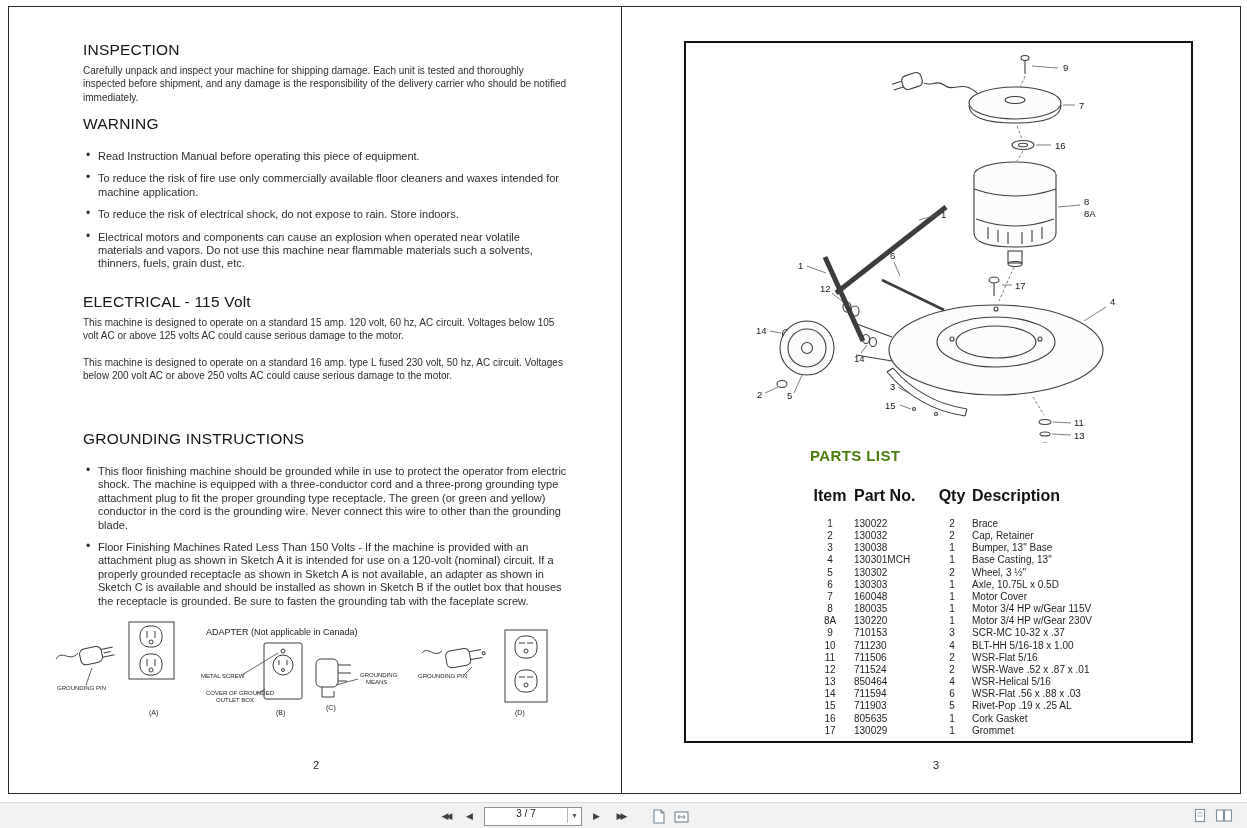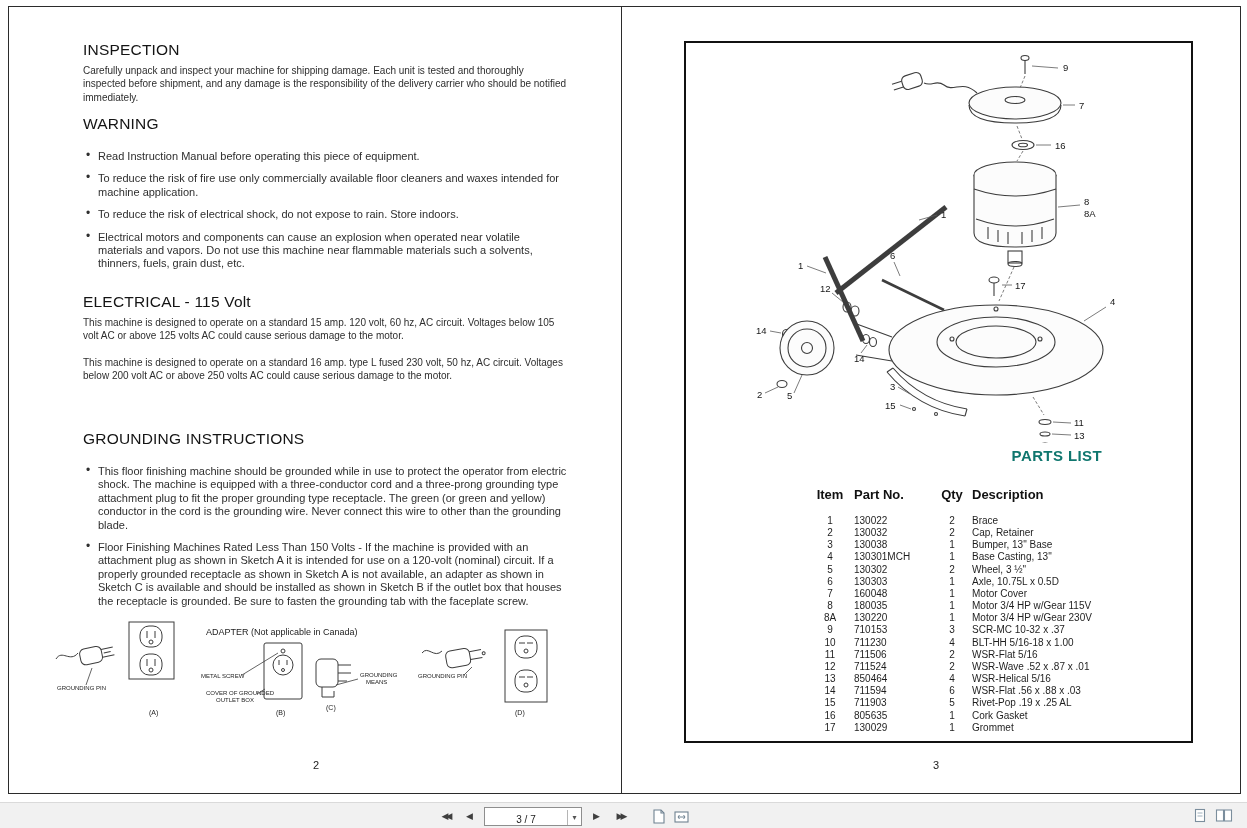--- a/index.html
+++ b/index.html
@@ -22,37 +22,37 @@
   
   .sketches{position:absolute;left:45px;top:608px}
   .sk-text text{font-family:"Liberation Sans",sans-serif;fill:#222}
 
   
   .parts-box{position:absolute;left:675px;top:34px;width:505px;height:698px;border:2px solid #111;background:#fff}
   .diagram{position:absolute;left:0;top:0}
   .diagram .ink{stroke:#3d3d3d;stroke-width:1.1;fill:none}
   .diagram .ld{stroke:#5a5a5a;stroke-width:.8}
   .diagram .callouts text{fill:#161616;stroke:none;font-size:9.5px;font-family:"Liberation Sans",sans-serif}
-  .parts-title{position:absolute;left:96px;top:404px;width:320px;text-align:right;font-size:15px;font-weight:bold;letter-spacing:.4px;color:#0f766e}
+  .parts-title{position:absolute;left:124px;top:404px;width:320px;text-align:left;font-size:15px;font-weight:bold;letter-spacing:.4px;color:#4d7c0f}
   .parts-table{position:absolute;left:120px;top:444px;border-collapse:collapse;color:#1e1e1e}
-  .parts-table th{font-size:13px;font-weight:bold;text-align:left;padding:0 0 13px 0;color:#111}
+  .parts-table th{font-size:16px;font-weight:bold;text-align:left;padding:0 0 13px 0;color:#111}
   .parts-table td{font-size:10px;line-height:12.15px;padding:0;white-space:nowrap}
   .parts-table .c-item{width:48px;text-align:center}
   .parts-table .c-part{width:78px}
   .parts-table .c-qty{width:40px;text-align:center}
   .parts-table .c-desc{width:210px}
   .parts-table td:nth-child(1){text-align:center}
   .parts-table td:nth-child(3){text-align:center}
 
   
   .toolbar{position:absolute;left:0;top:802px;width:1247px;height:26px;background:#f1f1f1;border-top:1px solid #dadada}
   .nav-group{position:absolute;left:436px;top:4px;display:flex;align-items:center;gap:7px}
   .nav-btn{background:none;border:none;padding:0;margin:0;height:17px;min-width:15px;color:#3f3f3f;font-size:9px;line-height:17px;cursor:pointer;font-family:"DejaVu Sans",sans-serif}
   .nav-btn.dbl{letter-spacing:-3px;min-width:19px}
-  .page-box{width:96px;height:17px;background:#fff;border:1px solid #8e8e8e;display:flex;align-items:flex-end;cursor:pointer}
+  .page-box{width:96px;height:17px;background:#fff;border:1px solid #8e8e8e;display:flex;align-items:flex-start;cursor:pointer}
   .page-val{flex:1;text-align:center;font-size:10px;color:#222}
   .caret{width:13px;text-align:center;font-size:8px;color:#555;border-left:1px solid #b5b5b5;line-height:15px;font-family:"DejaVu Sans",sans-serif}
   .tool-sep{width:8px}
   .icon-btn svg{display:block}
   .view-group{position:absolute;right:14px;top:5px;display:flex;gap:8px}
   .view-group button{background:none;border:none;padding:0;cursor:pointer}
 </style>
 </head>
 <body>
 

